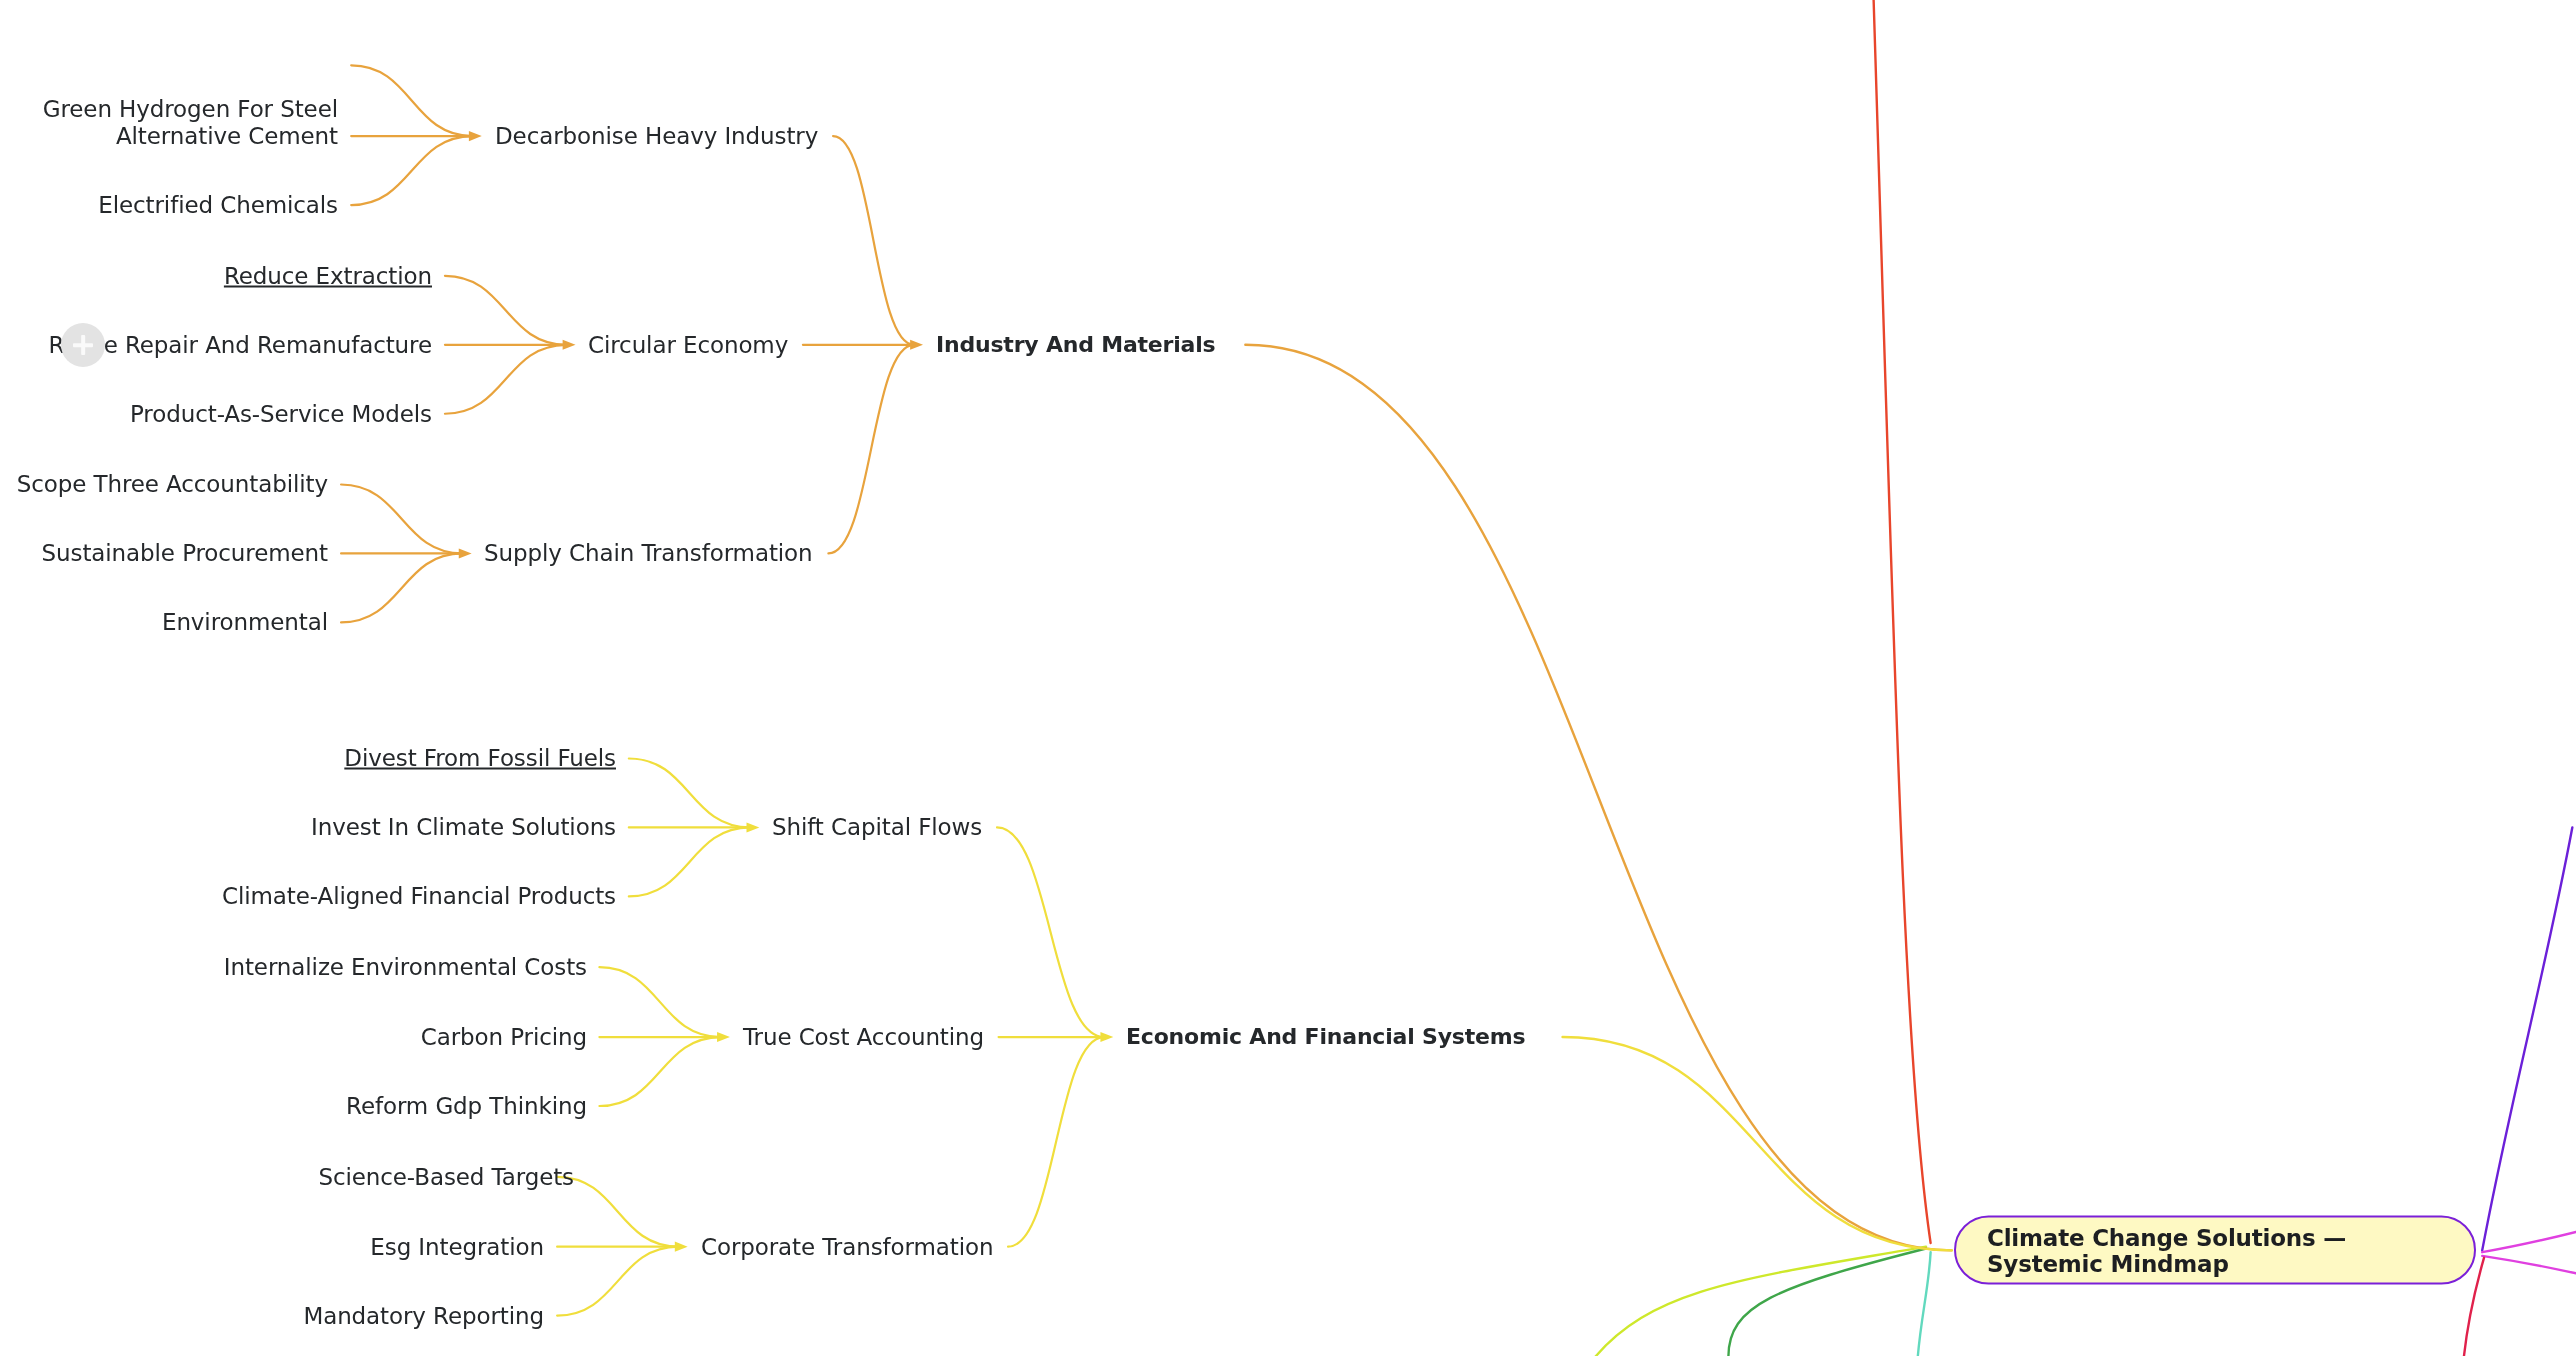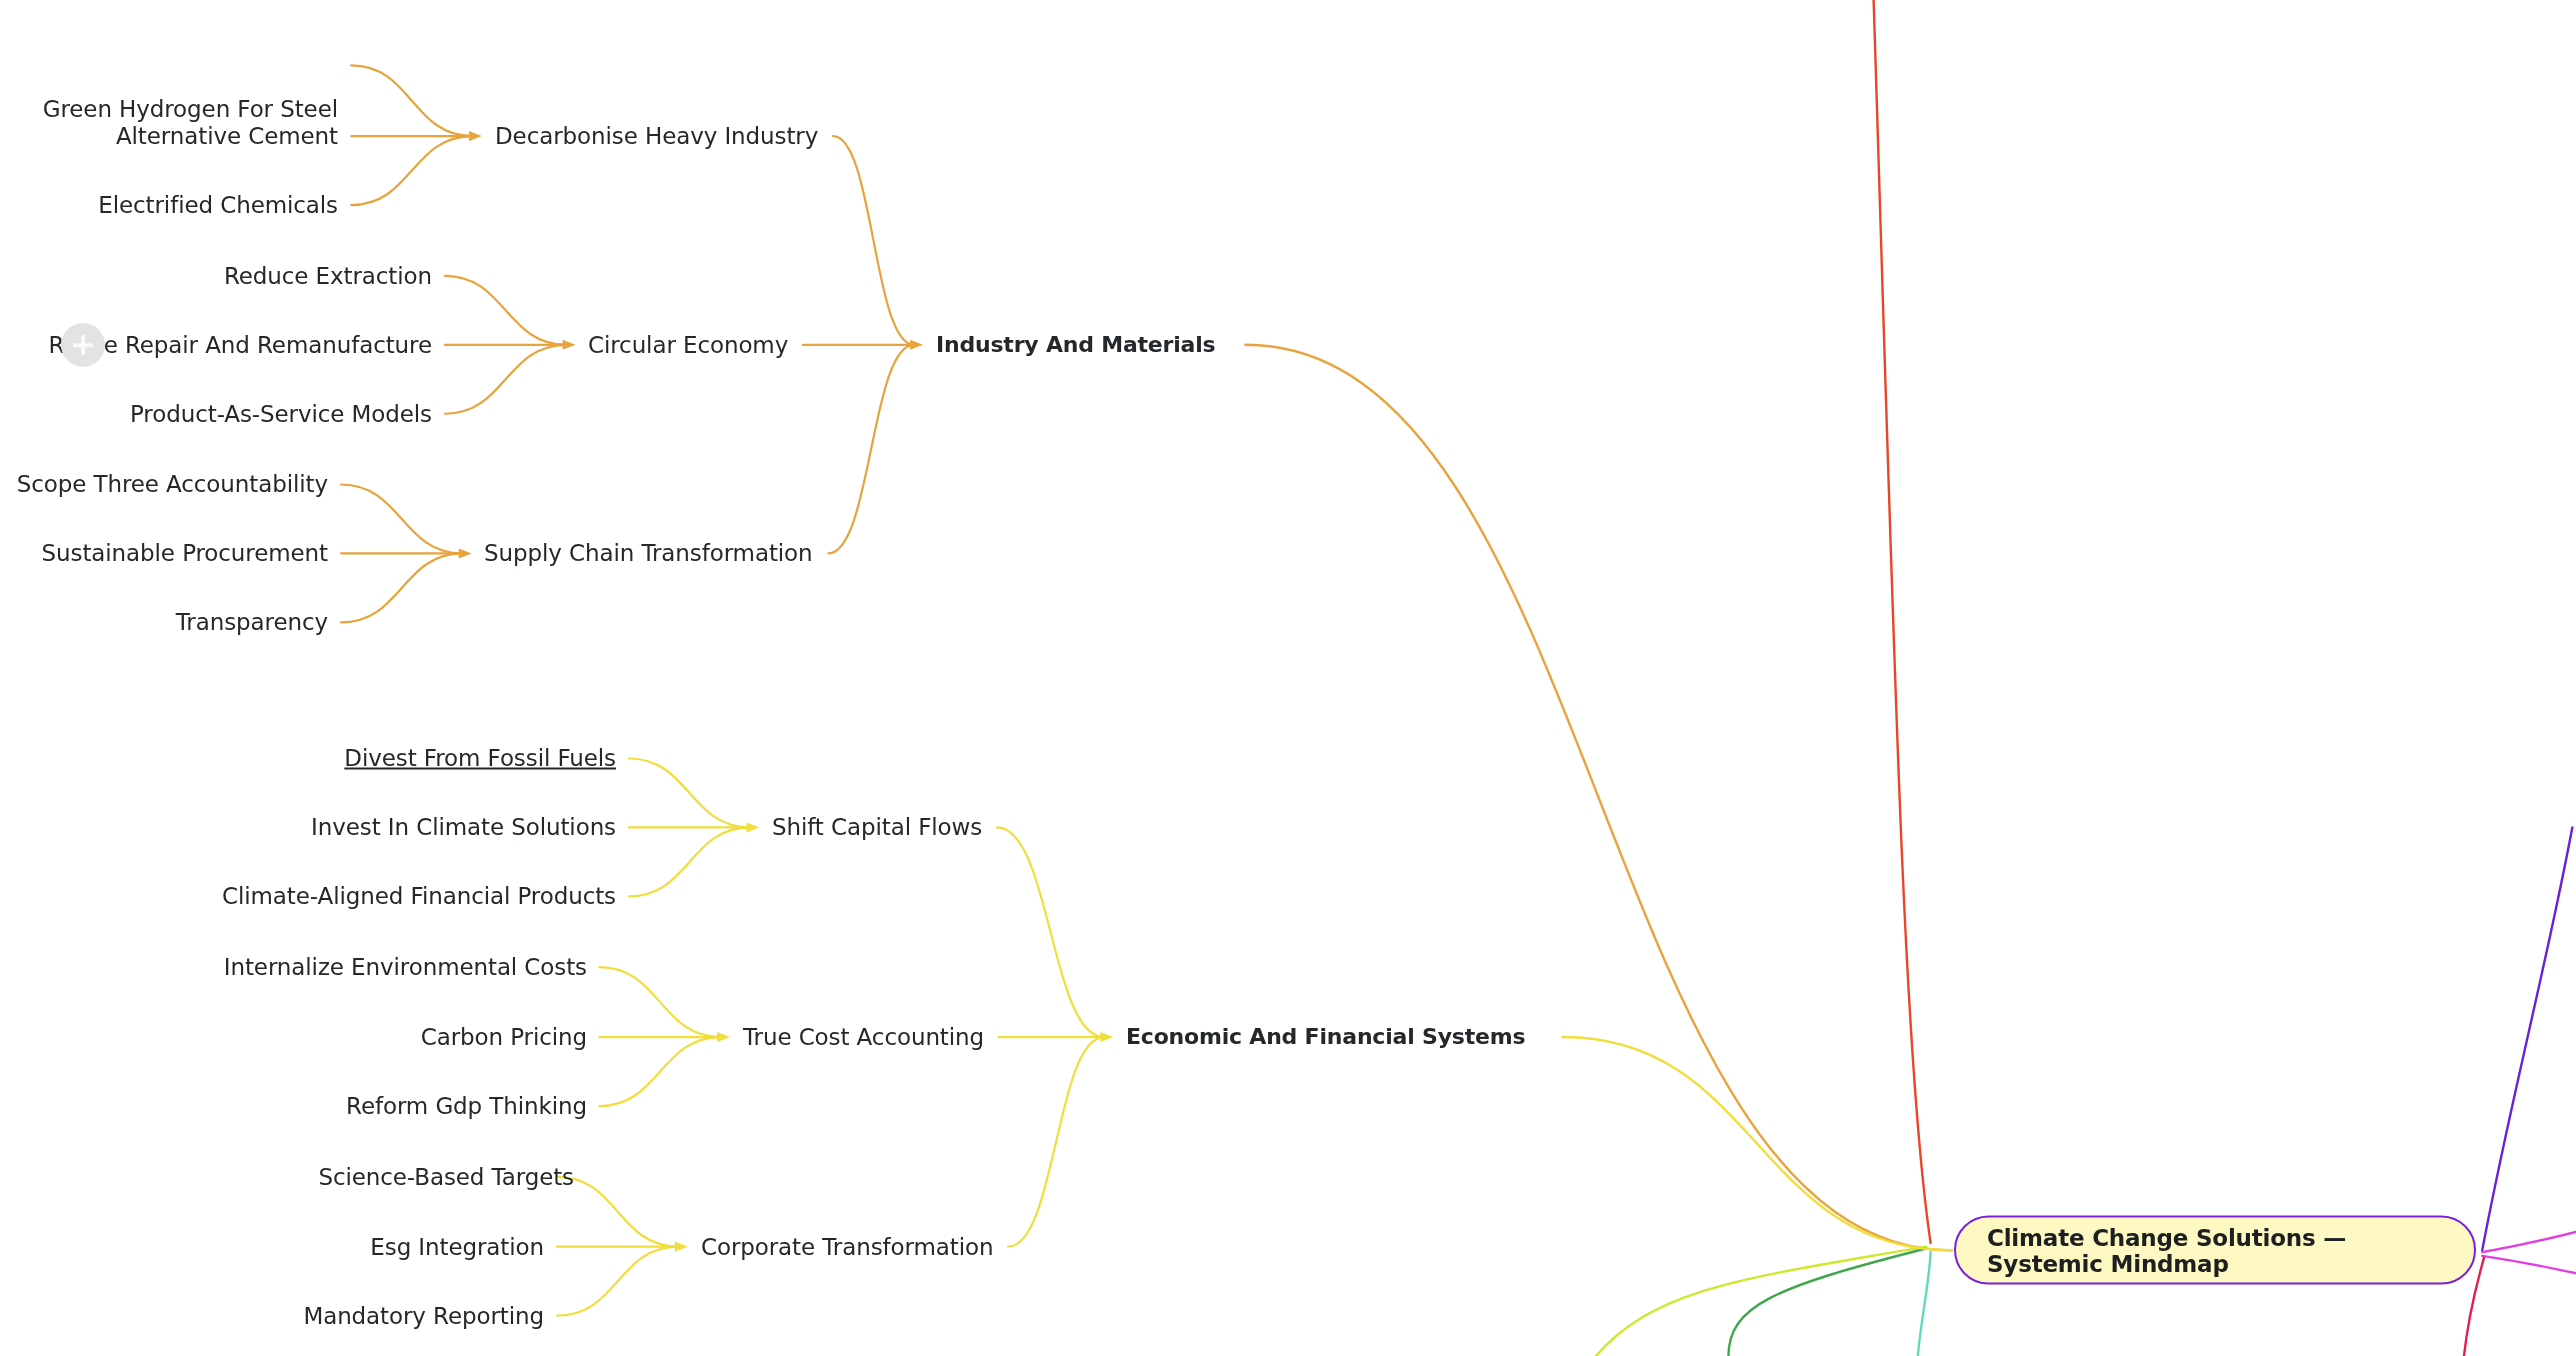--- a/index.html
+++ b/index.html
@@ -132,27 +132,27 @@
       <path d="M 734 1350.5 L 748 1356 L 734 1361.5 Z" fill="#F0DE3C"></path>
       <path d="M 1197 1122.5 L 1211 1128 L 1197 1133.5 Z" fill="#F0DE3C"></path>
     </svg>
   <div id="labels">
       <div class="node-label lvl1 left-anchor" style="left: 936px; top: 345px;">Industry And Materials</div>
       <div class="node-label left-anchor" style="left: 495px; top: 136px;">Decarbonise Heavy Industry</div>
       <div class="node-label right-anchor" style="left: 338px; top: 65px; margin-top: 44px;">Green Hydrogen For Steel</div>
       <div class="node-label right-anchor" style="left: 338px; top: 136px;">Alternative Cement</div>
       <div class="node-label right-anchor" style="left: 338px; top: 205px;">Electrified Chemicals</div>
       <div class="node-label left-anchor" style="left: 588px; top: 345px;">Circular Economy</div>
-      <div class="node-label right-anchor" style="left: 432px; top: 276px;">Reduce Extraction</div>
+      <div class="node-label right-anchor" style="left: 432px; top: 276px; text-decoration: underline;">Reduce Extraction</div>
       <div class="node-label right-anchor" style="left: 432px; top: 345px;">Reuse Repair And Remanufacture</div>
       <div class="node-label right-anchor" style="left: 432px; top: 414px;">Product-As-Service Models</div>
       <div class="node-label left-anchor" style="left: 484px; top: 553px;">Supply Chain Transformation</div>
       <div class="node-label right-anchor" style="left: 328px; top: 484px;">Scope Three Accountability</div>
       <div class="node-label right-anchor" style="left: 328px; top: 553px;">Sustainable Procurement</div>
-      <div class="node-label right-anchor" style="left: 328px; top: 622px;">Transparency</div>
+      <div class="node-label right-anchor" style="left: 328px; top: 622px;">Environmental</div>
       <div class="node-label lvl1 left-anchor" style="left: 1126px; top: 1037px;">Economic And Financial Systems</div>
       <div class="node-label left-anchor" style="left: 772px; top: 827px;">Shift Capital Flows</div>
       <div class="node-label right-anchor" style="left: 616px; top: 758px; text-decoration: underline;">Divest From Fossil Fuels</div>
       <div class="node-label right-anchor" style="left: 616px; top: 827px;">Invest In Climate Solutions</div>
       <div class="node-label right-anchor" style="left: 616px; top: 896px;">Climate-Aligned Financial Products</div>
       <div class="node-label left-anchor" style="left: 743px; top: 1037px;">True Cost Accounting</div>
       <div class="node-label right-anchor" style="left: 587px; top: 967px;">Internalize Environmental Costs</div>
       <div class="node-label right-anchor" style="left: 587px; top: 1037px;">Carbon Pricing</div>
       <div class="node-label right-anchor" style="left: 587px; top: 1106px;">Reform Gdp Thinking</div>
       <div class="node-label left-anchor" style="left: 701px; top: 1247px;">Corporate Transformation</div>

